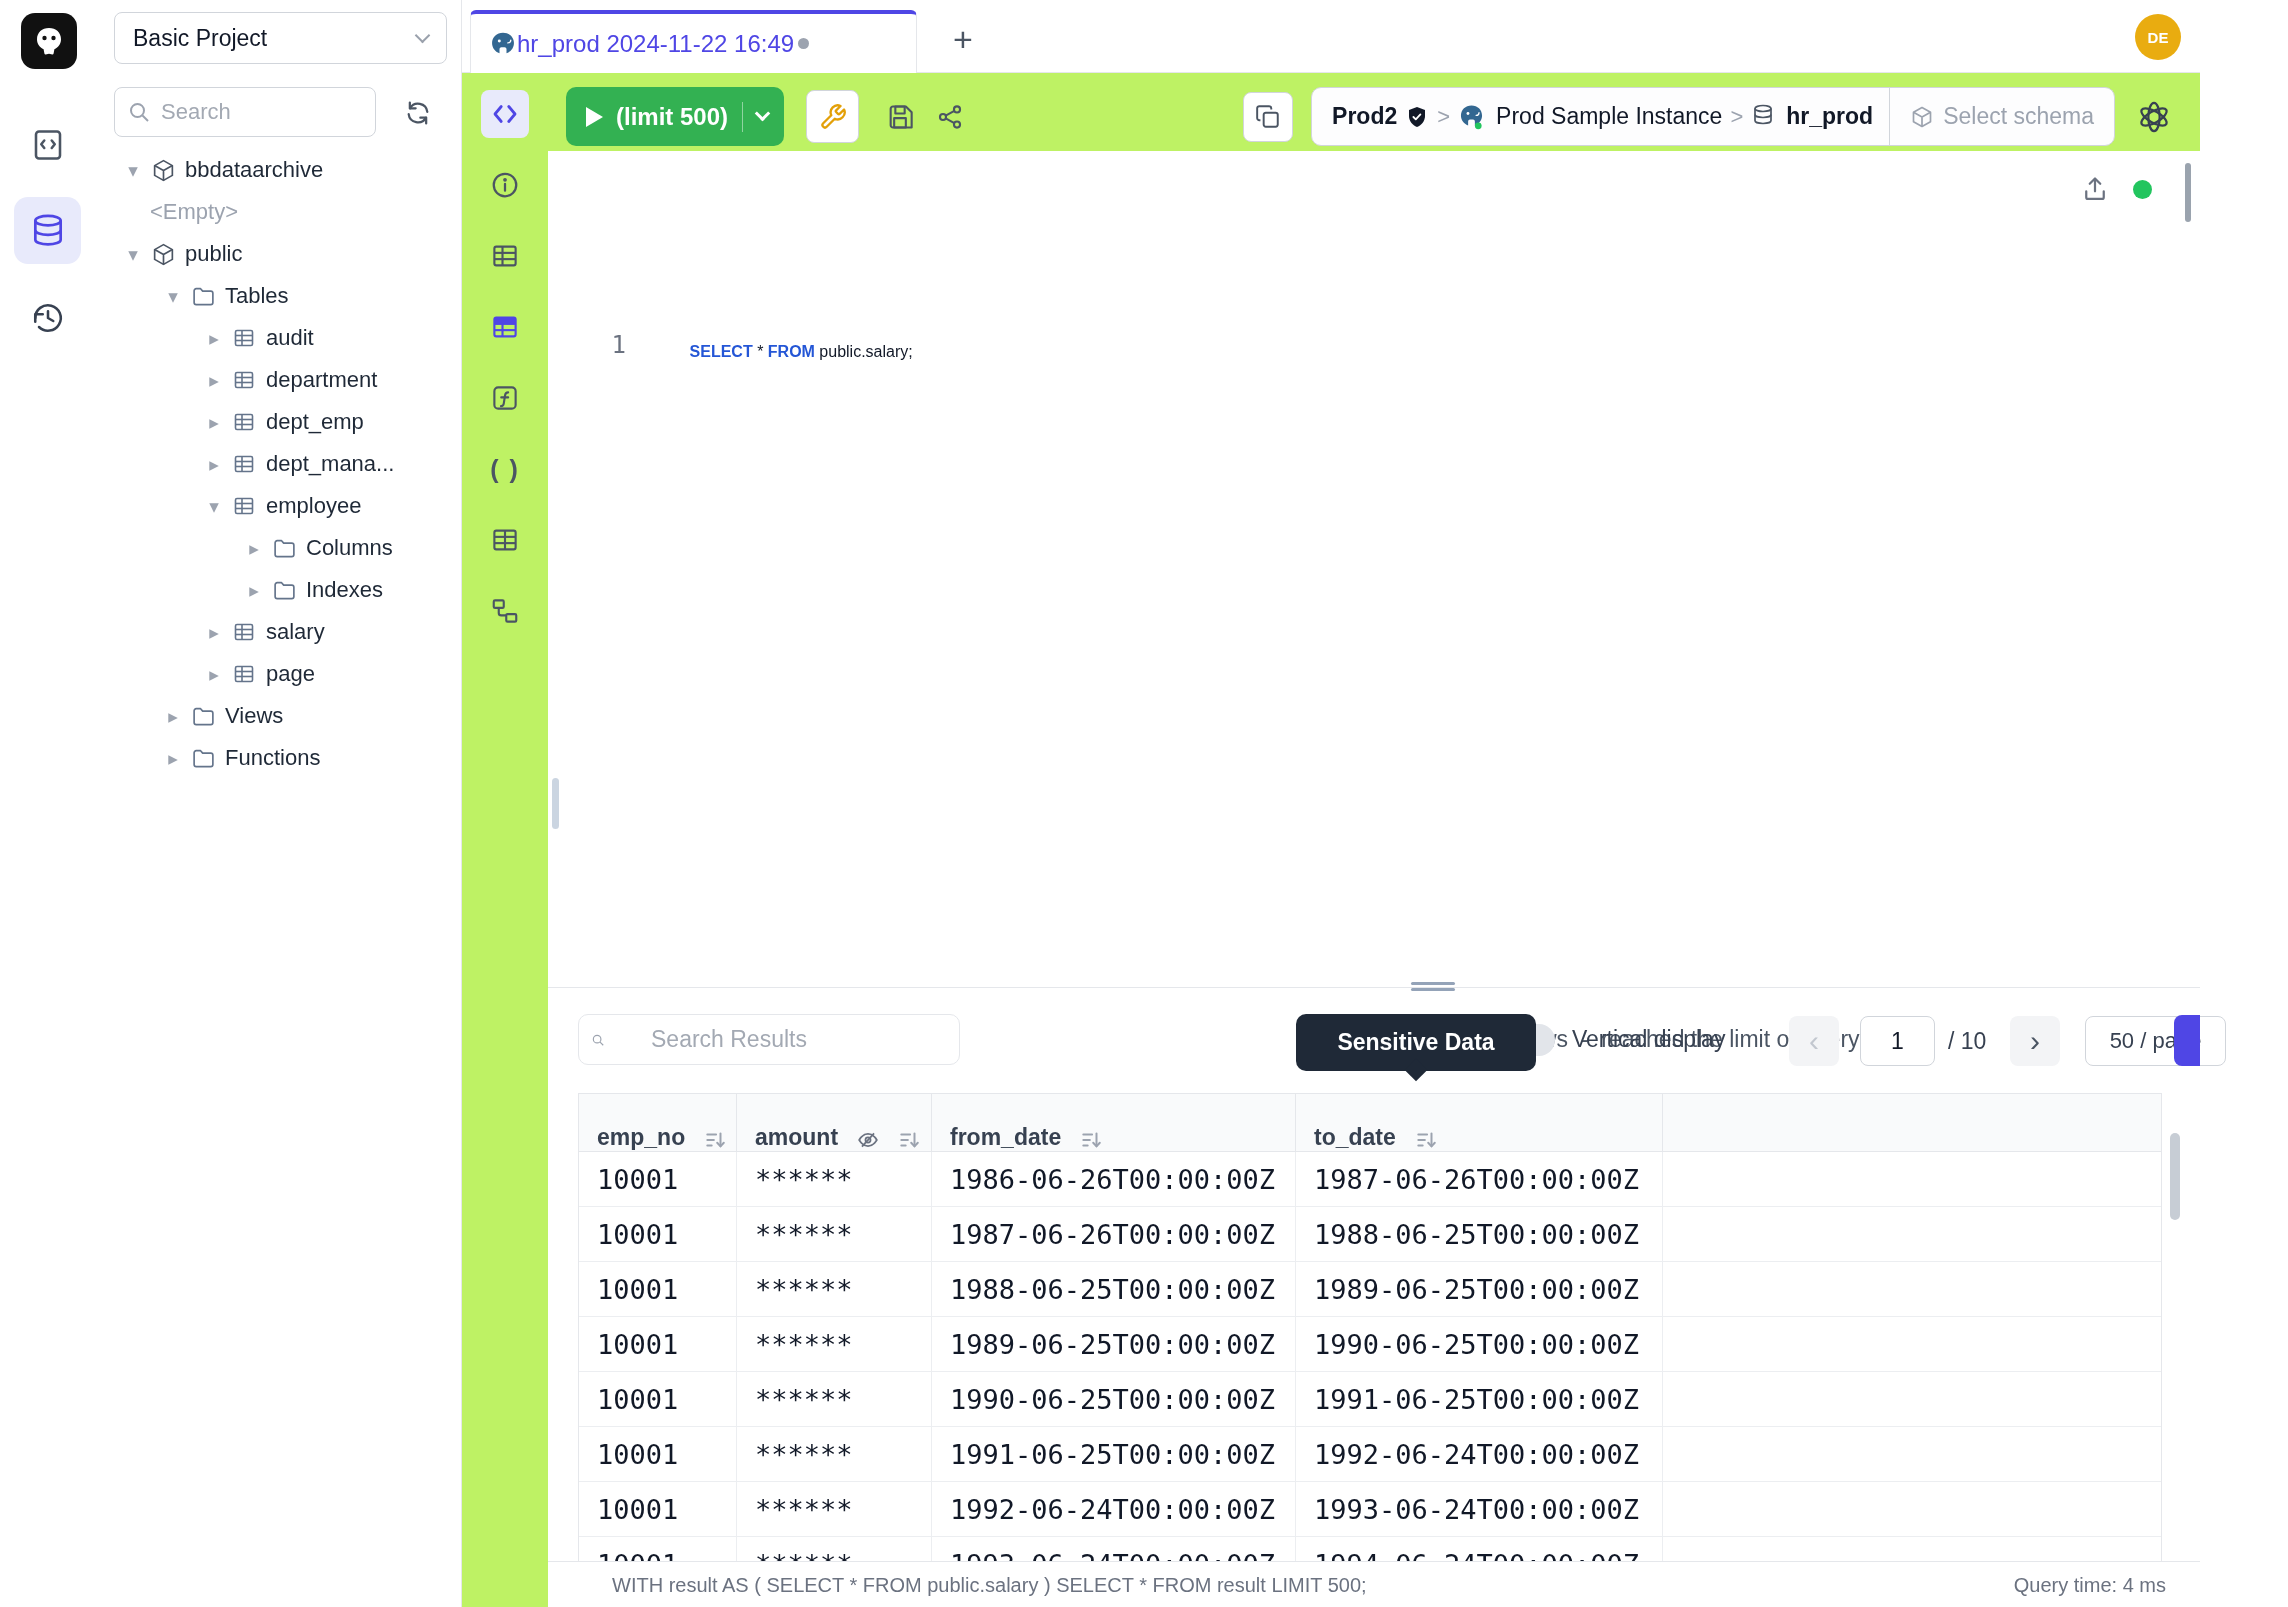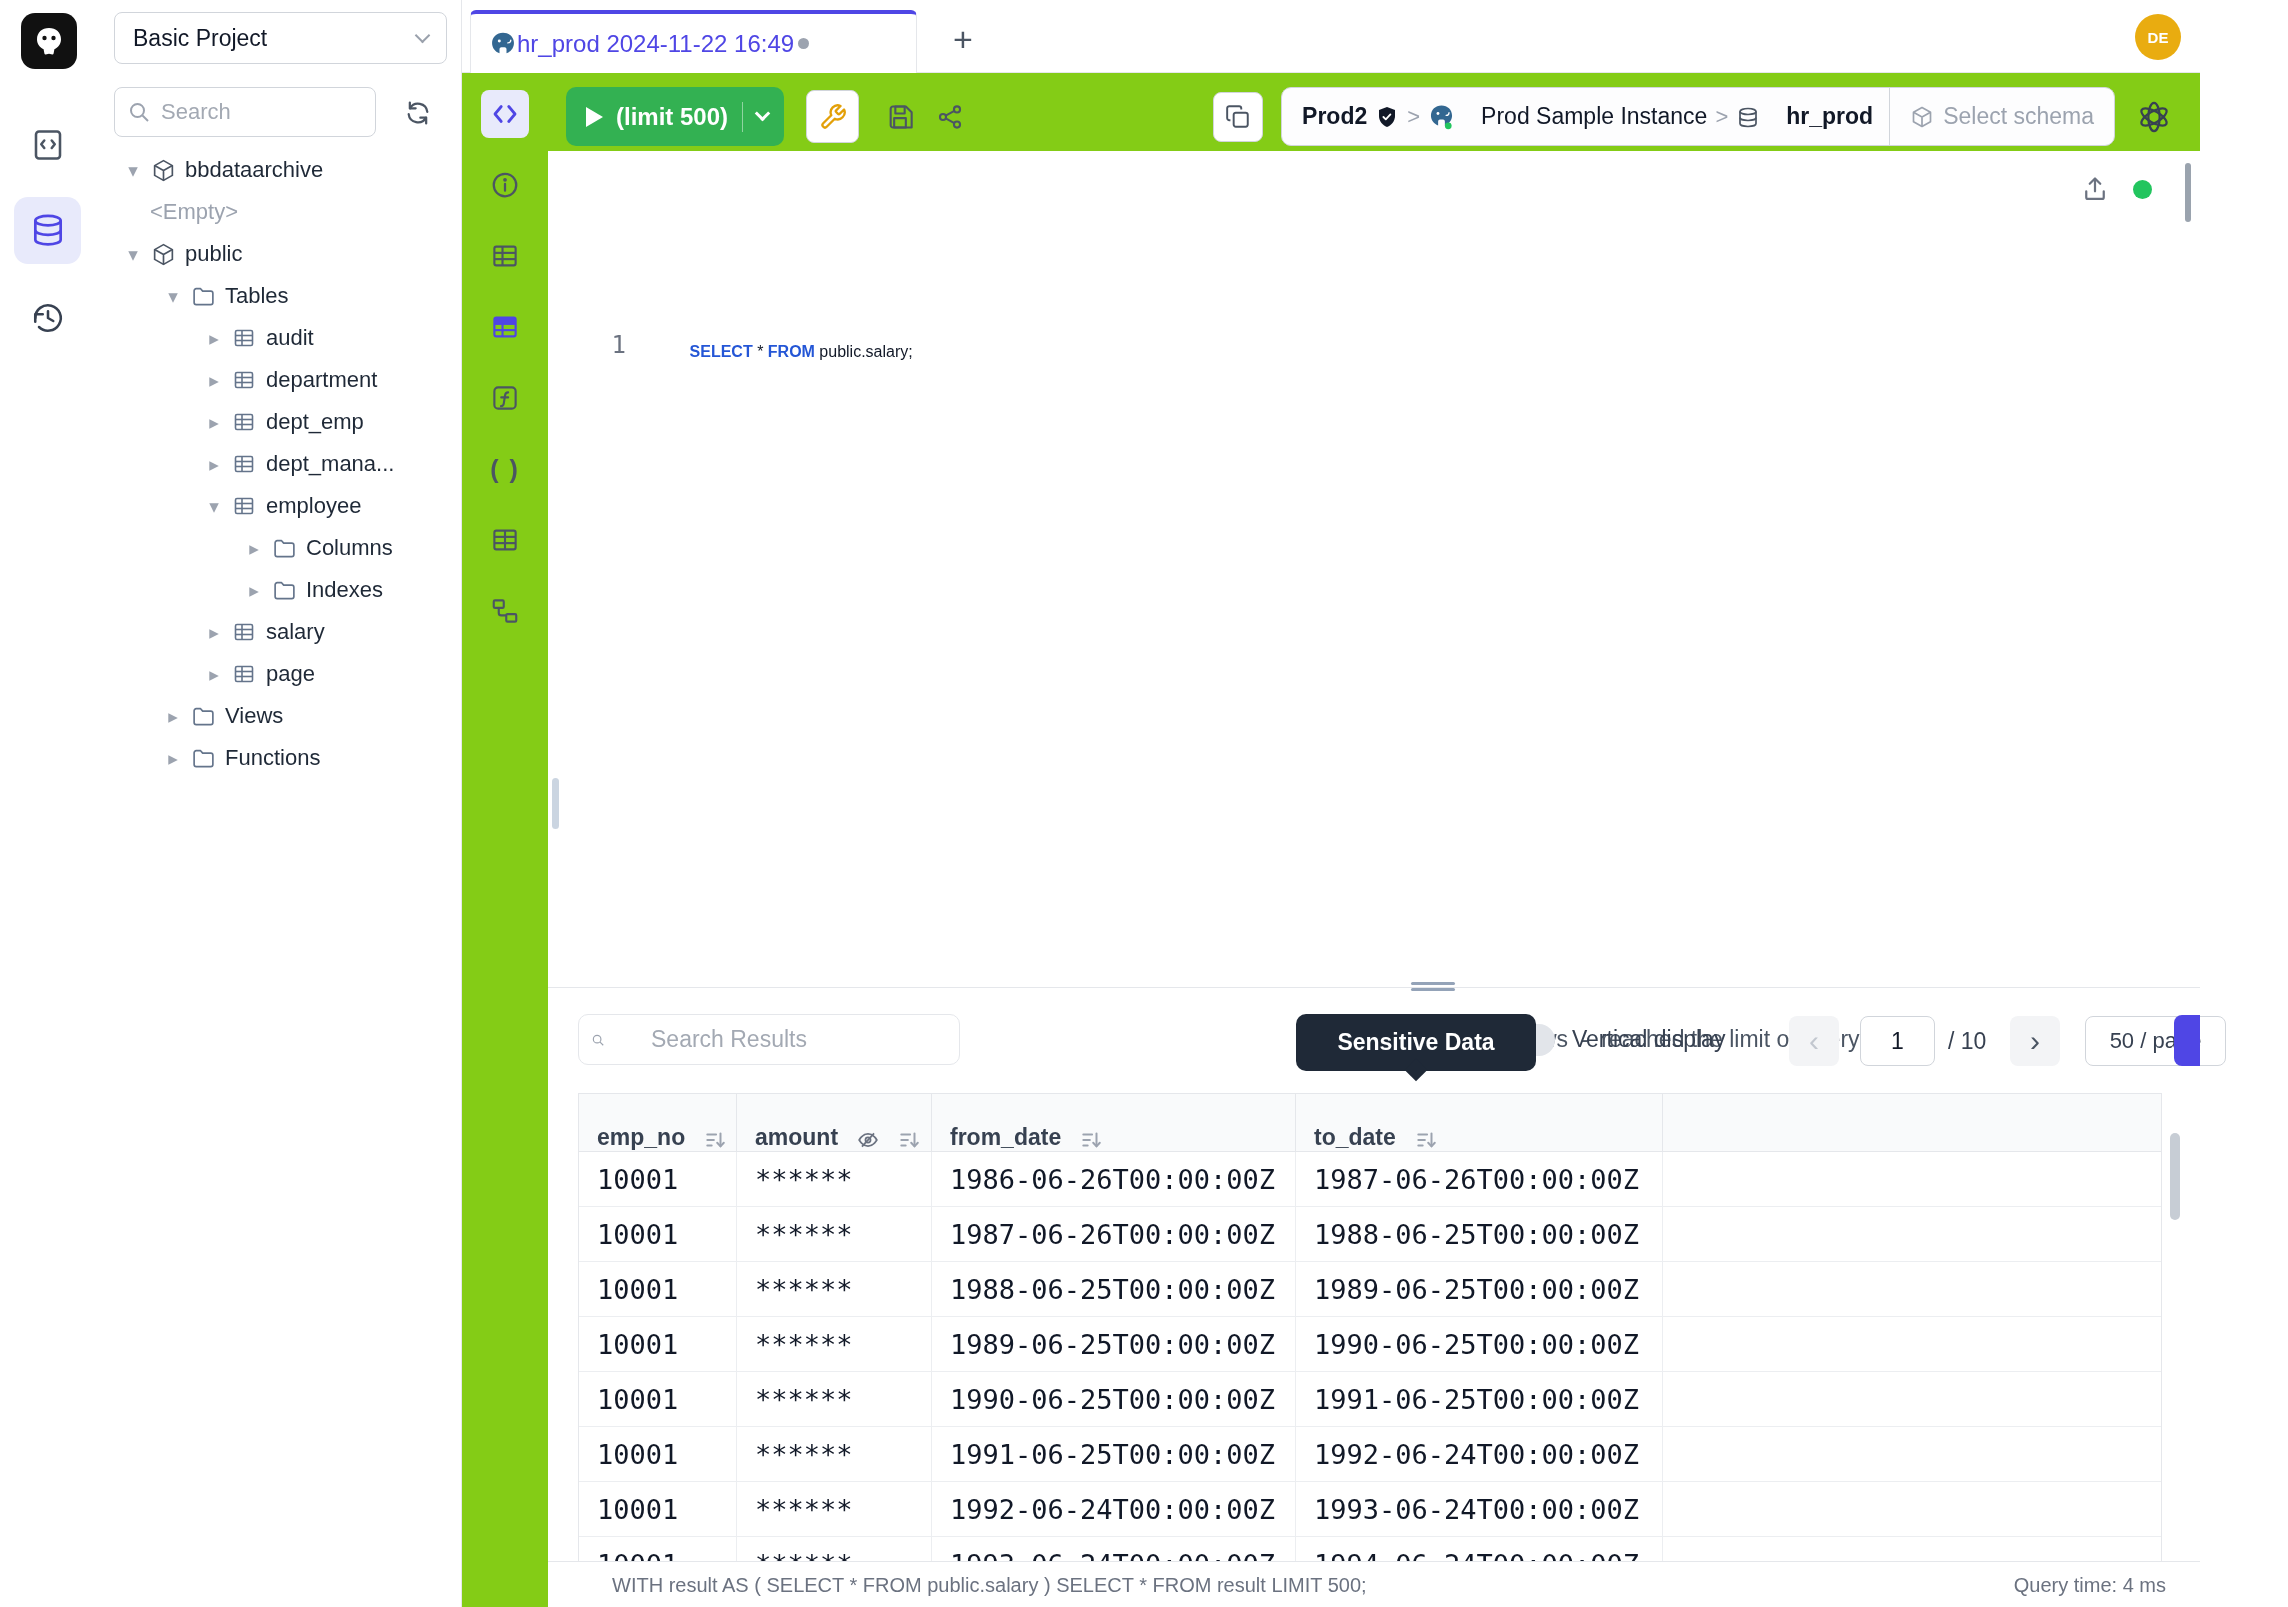--- a/index.html
+++ b/index.html
@@ -1,18 +1,18 @@
 <!DOCTYPE html>
 <html><head>
 <meta charset="utf-8">
 <style>
   * { box-sizing: border-box; margin:0; padding:0; }
   html,body { width:2289px; height:1608px; overflow:hidden; }
   body { font-family:"Liberation Sans", sans-serif; color:#111827; background:#fff; }
-  #page { position:relative; width:2200px; height:1608px; background:#84cc16; }
+  #page { position:relative; width:2200px; height:1608px; background:#bef264; }
   svg { display:block; }
 
   
   #rail { position:absolute; left:0; top:0; width:95px; height:100%; background:#fff; }
   .logo { position:absolute; left:21px; top:13px; width:56px; height:56px; border-radius:14px; background:#111111; display:flex; align-items:center; justify-content:center; }
   .rail-btn { position:absolute; left:14px; width:67px; height:67px; border-radius:14px; display:flex; align-items:center; justify-content:center; background:transparent; border:none; cursor:pointer; }
   .rail-btn.active { background:#e8eafb; }
 
   
   #sidebar { position:absolute; left:95px; top:0; width:367px; height:100%; background:#fff; border-right:1px solid #e5e7eb; }
@@ -52,21 +52,21 @@
   .run-div { width:1px; height:30px; background:rgba(255,255,255,.45); margin:0 14px; }
   .chev-w { width:11px; height:11px; border-right:3px solid #fff; border-bottom:3px solid #fff; transform:rotate(45deg); margin-top:-6px; }
   .fmt-btn { width:53px; height:53px; border:1px solid #d1d5db; border-radius:8px; background:#fff; display:flex; align-items:center; justify-content:center; margin-left:22px; cursor:pointer; }
   .ghost-btn { width:50px; height:50px; border:none; background:transparent; display:flex; align-items:center; justify-content:center; cursor:pointer; border-radius:8px; }
   .save-btn { margin-left:16px; }
   .right-cluster { margin-left:auto; display:flex; align-items:center; }
   .copy-btn { width:50px; height:50px; border:1px solid #d1d5db; border-radius:8px; background:#fff; display:flex; align-items:center; justify-content:center; cursor:pointer; }
   .crumb { height:59px; margin-left:18px; border:1px solid #d1d5db; border-radius:10px; background:#fdfdfe; display:flex; align-items:center; padding-left:20px; font-size:23px; }
   .crumb .sep { color:#9ca3af; padding:0 8px; font-size:22px; }
   .crumb-env { font-weight:700; margin-right:8px; }
-  .crumb-item { display:flex; align-items:flex-end; gap:26px; cursor:pointer; }
+  .crumb-item { display:flex; align-items:flex-start; gap:11px; cursor:pointer; }
   .crumb-db { font-weight:700; }
   .schema-seg { height:100%; display:flex; align-items:center; gap:9px; border-left:1px solid #d1d5db; margin-left:16px; padding:0 20px; color:#9ca3af; cursor:pointer; border-radius:0 10px 10px 0; }
   .ai-btn { width:50px; height:50px; margin-left:14px; border:none; background:transparent; display:flex; align-items:center; justify-content:center; cursor:pointer; }
 
   
   #editor { position:absolute; left:86px; top:151px; right:0; bottom:621px; background:#fff; }
   .gutter { position:absolute; left:38px; width:40px; text-align:right; color:#6b7280; font-family:"DejaVu Sans Mono",monospace; font-size:24px; }
   .code-text { position:absolute; left:106px; white-space:pre; }
   .kw { color:#2456d6; font-weight:700; }
   .plain { color:#111827; }

